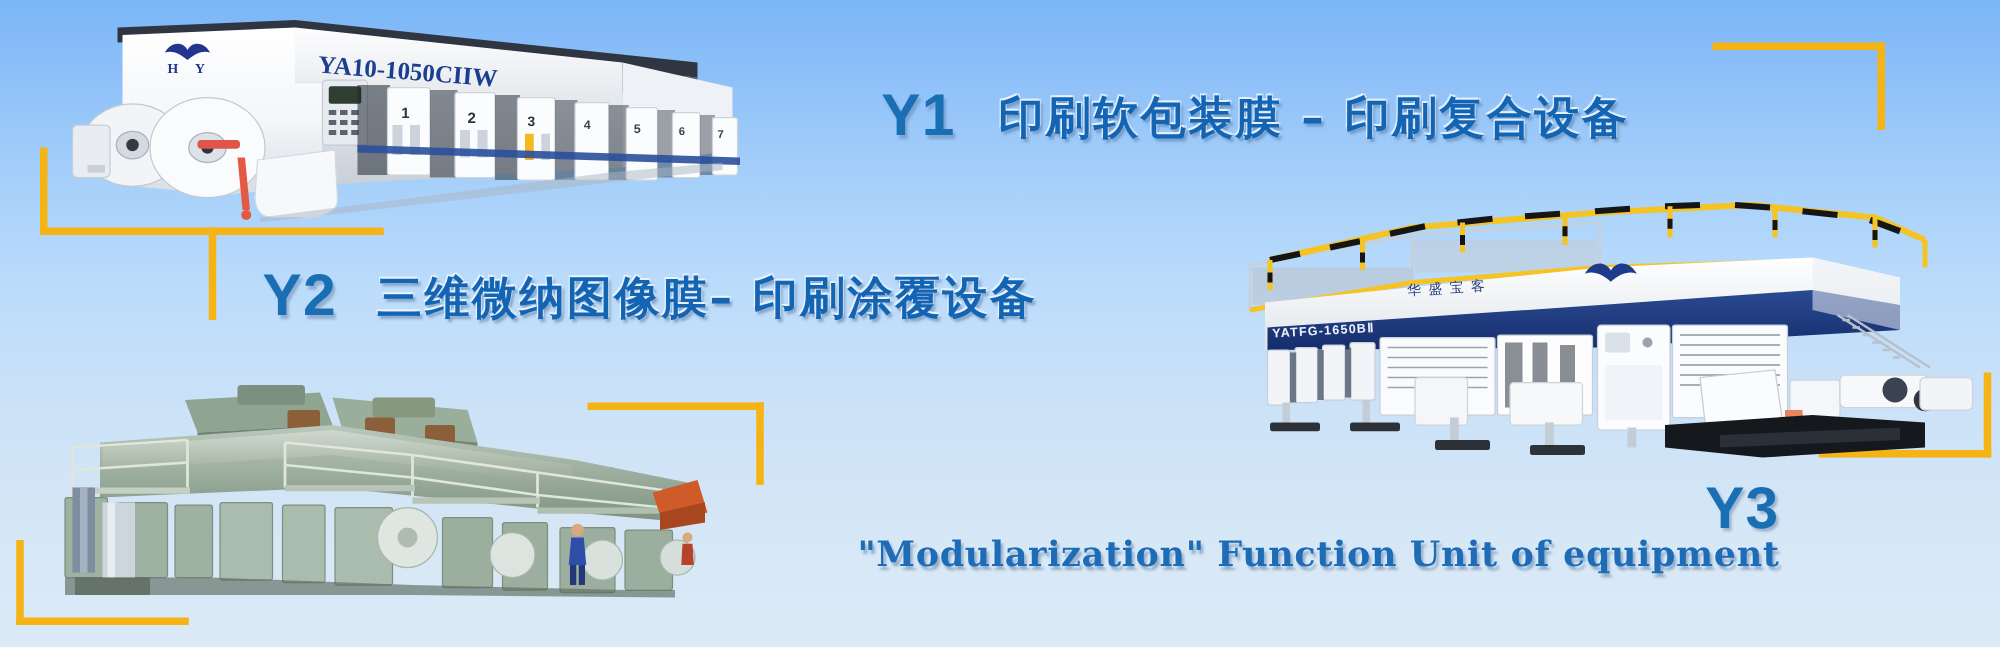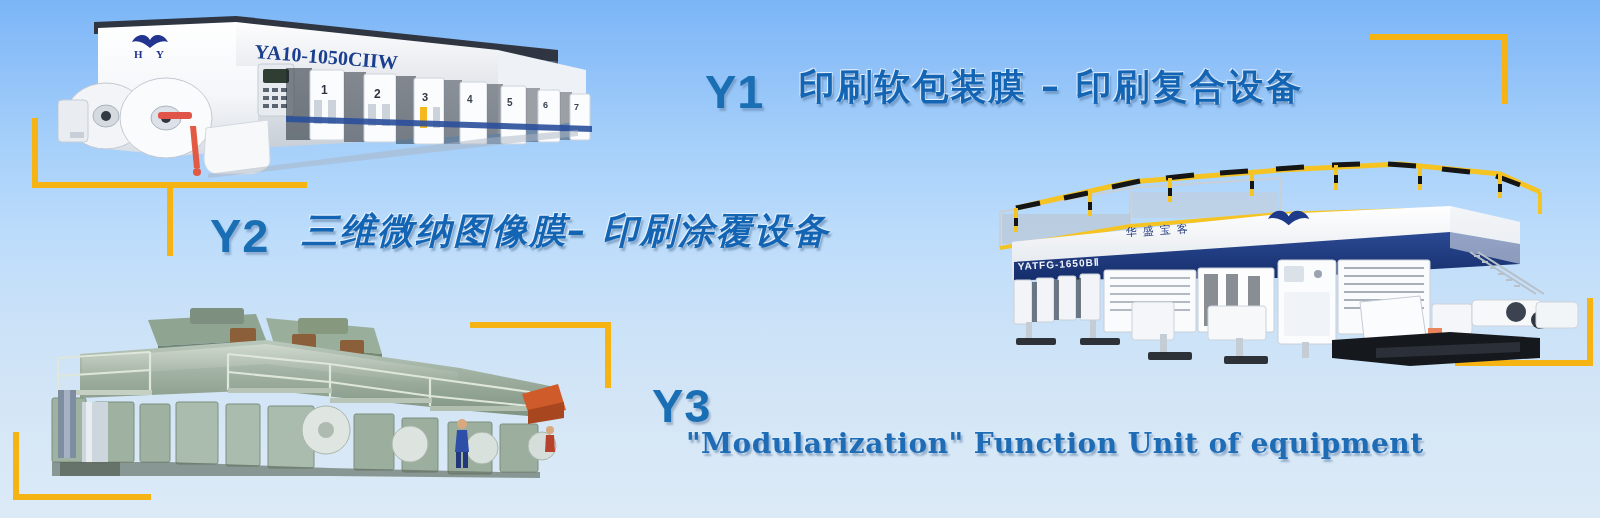--- a/index.html
+++ b/index.html
@@ -23,21 +23,21 @@
         #d8e8f6 88%,
         #dceaf7 100%);
   }
 
   
   .brk{position:absolute;background:#f6b314;}
   .brk.h{height:6px;}
   .brk.v{width:6px;}
 
   
-  .row{position:absolute;display:flex;align-items:flex-start;}
+  .row{position:absolute;display:flex;align-items:flex-end;}
   .ycode{
     color:#1a6fb4;
     font-weight:bold;
     font-size:47px;
     line-height:1;
     letter-spacing:1px;
     text-shadow:2px 3px 2px rgba(90,120,160,.45);
     font-family:"Liberation Sans", sans-serif;
     white-space:nowrap;
   }
@@ -465,21 +465,21 @@
 
   <div class="row" style="left:705px;top:68px;">
     <div class="ycode">Y1</div>
     <div class="txtcol" style="margin-left:34px;">
       <div class="cn">印刷软包装膜 – 印刷复合设备</div>
     </div>
   </div>
 
   <div class="row" style="left:210px;top:212px;">
     <div class="ycode">Y2</div>
-    <div class="txtcol" style="margin-left:32px;font-style:italic;">
+    <div class="txtcol" style="margin-left:32px;">
       <div class="cn">三维微纳图像膜– 印刷涂覆设备</div>
     </div>
   </div>
 
   <div class="row" style="left:652px;top:382px;flex-direction:column;">
     <div class="ycode">Y3</div>
     <div class="txtcol" style="margin-left:34px;">
       <div class="en">"Modularization" Function Unit of equipment</div>
     </div>
   </div>

